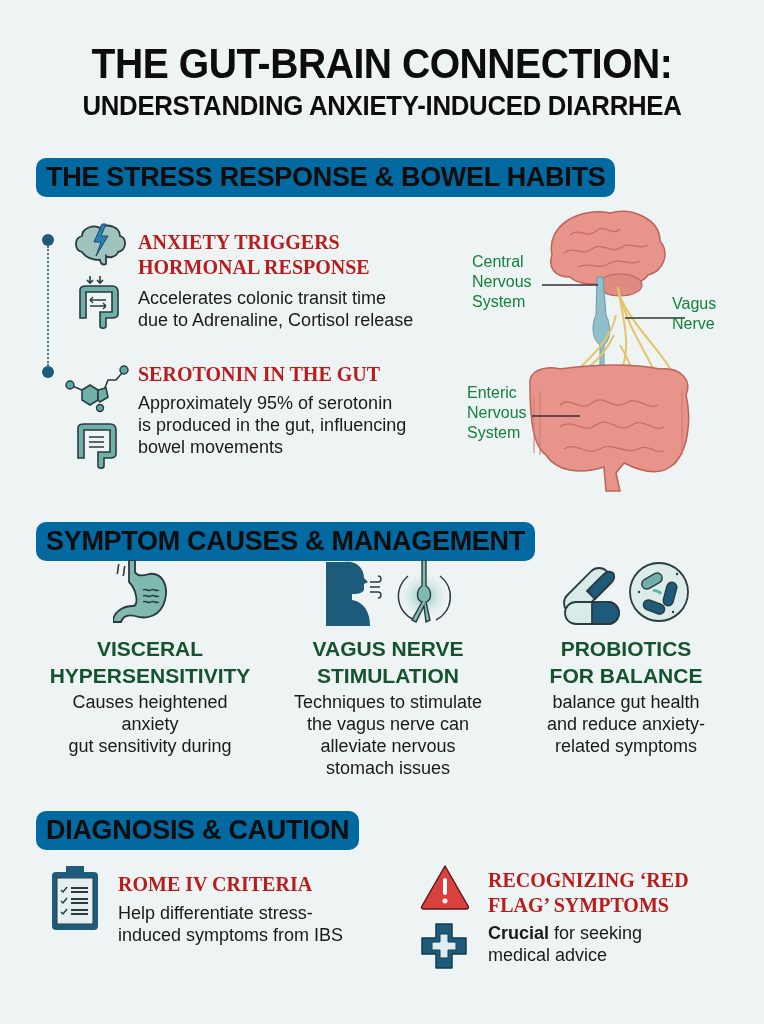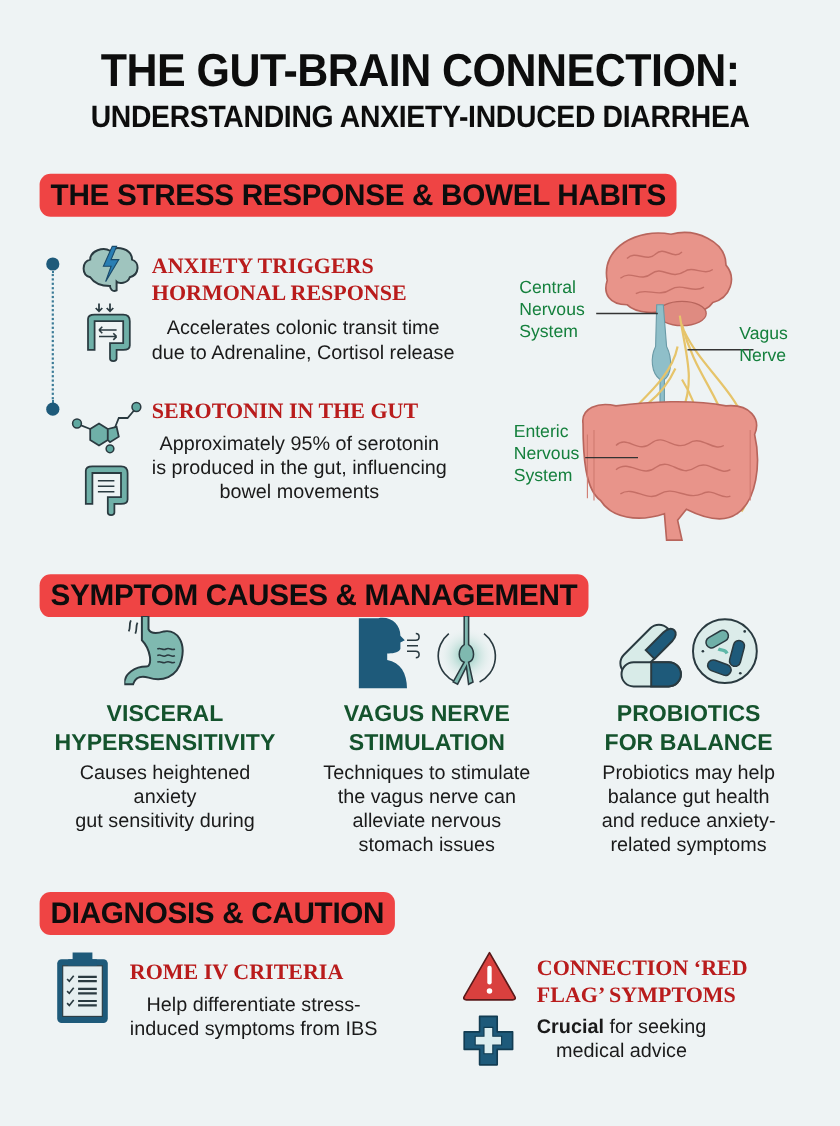--- a/index.html
+++ b/index.html
@@ -15,26 +15,26 @@
     left: 0; width: 764px; top: 40px; text-align: center;
     font-size: 42px; font-weight: 700; letter-spacing: -0.5px; color: #0d0d0d;
     transform: scaleX(0.93);
   }
   .title2 {
     left: 0; width: 764px; top: 90px; text-align: center;
     font-size: 28px; font-weight: 700; letter-spacing: -0.3px; color: #0d0d0d;
     transform: scaleX(0.92);
   }
   .section-pill {
-    background: #ef4444; border-radius: 10px; padding: 4px 10px;
+    background: #0369a1; border-radius: 10px; padding: 4px 10px;
     font-size: 27px; font-weight: 700; color: #0d0d0d; white-space: nowrap;
     letter-spacing: -0.3px;
   }
   .item-title { font-size: 20px; font-weight: 700; line-height: 25px; color: #b91c1c; font-family: Liberation Serif, serif; }
-  .item-text { font-size: 18px; line-height: 22px; color: #1a1a1a; text-align: center; }
+  .item-text { font-size: 18px; line-height: 22px; color: #1a1a1a; }
   .label { font-size: 16px; line-height: 20px; color: #15803d; }
   .timeline-dot { width: 12px; height: 12px; border-radius: 50%; background: #1e5a7a; }
   .timeline-line { width: 0; border-left: 2px dotted #3a7a96; }
   .col-title { font-size: 21px; font-weight: 700; line-height: 27px; color: #14532d; text-align: center; }
   .col-text { font-size: 18px; line-height: 22px; color: #1a1a1a; text-align: center; }
   svg { display: block; }
 </style>
 </head>
 <body>
 
@@ -211,21 +211,20 @@
   <div>the vagus nerve can</div>
   <div>alleviate nervous</div>
   <div>stomach issues</div>
 </div>
 
 <div class="abs col-title" style="left:506px; width:240px; top:635px;">
   <div>PROBIOTICS</div>
   <div>FOR BALANCE</div>
 </div>
 <div class="abs col-text" style="left:506px; width:240px; top:691px;">
-  <div>Probiotics may help</div>
   <div>balance gut health</div>
   <div>and reduce anxiety-</div>
   <div>related symptoms</div>
 </div>
 
 <div class="abs section-pill" style="left:36px; top:811px;">DIAGNOSIS &amp; CAUTION</div>
 
 <div class="abs" style="left:50px; top:864px;">
   <svg width="50" height="68" viewBox="0 0 50 68">
     <rect x="2" y="8" width="46" height="58" rx="4" fill="#1e5a7a"></rect>
@@ -248,19 +247,19 @@
     <circle cx="25" cy="37" r="2.5" fill="#fff"></circle>
   </svg>
 </div>
 <div class="abs" style="left:420px; top:922px;">
   <svg width="48" height="48" viewBox="0 0 48 48">
     <path d="M16 2 L32 2 L32 16 L46 16 L46 32 L32 32 L32 46 L16 46 L16 32 L2 32 L2 16 L16 16 Z" fill="#1e5a7a" stroke="#123c52" stroke-width="1.5" stroke-linejoin="round"></path>
     <path d="M20 12 L28 12 L28 20 L36 20 L36 28 L28 28 L28 36 L20 36 L20 28 L12 28 L12 20 L20 20 Z" fill="#dceef0" stroke="#123c52" stroke-width="1"></path>
   </svg>
 </div>
 <div class="abs item-title" style="left:488px; top:868px;">
-  <div>CONNECTION ‘RED</div>
+  <div>RECOGNIZING ‘RED</div>
   <div>FLAG’ SYMPTOMS</div>
 </div>
 <div class="abs item-text" style="left:488px; top:922px;">
   <div><b>Crucial</b><span> for seeking</span></div>
   <div>medical advice</div>
 </div>
 
 </body></html>

